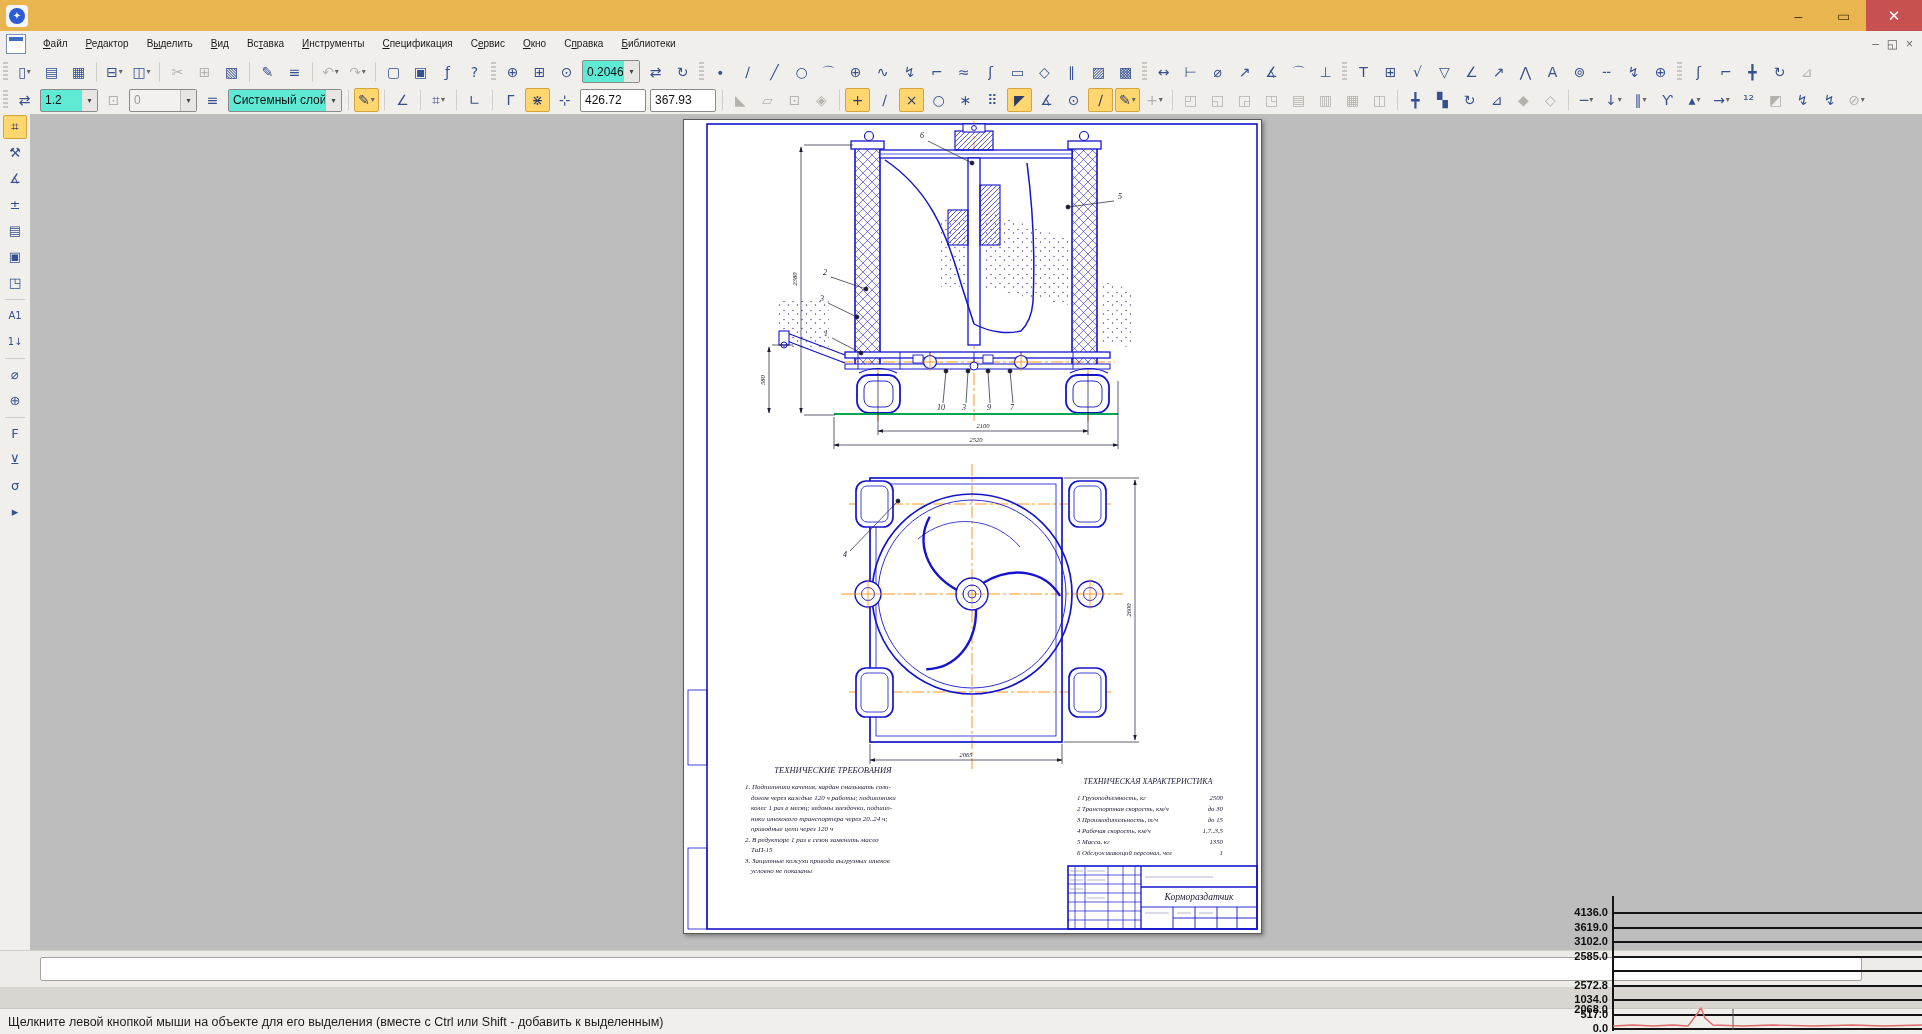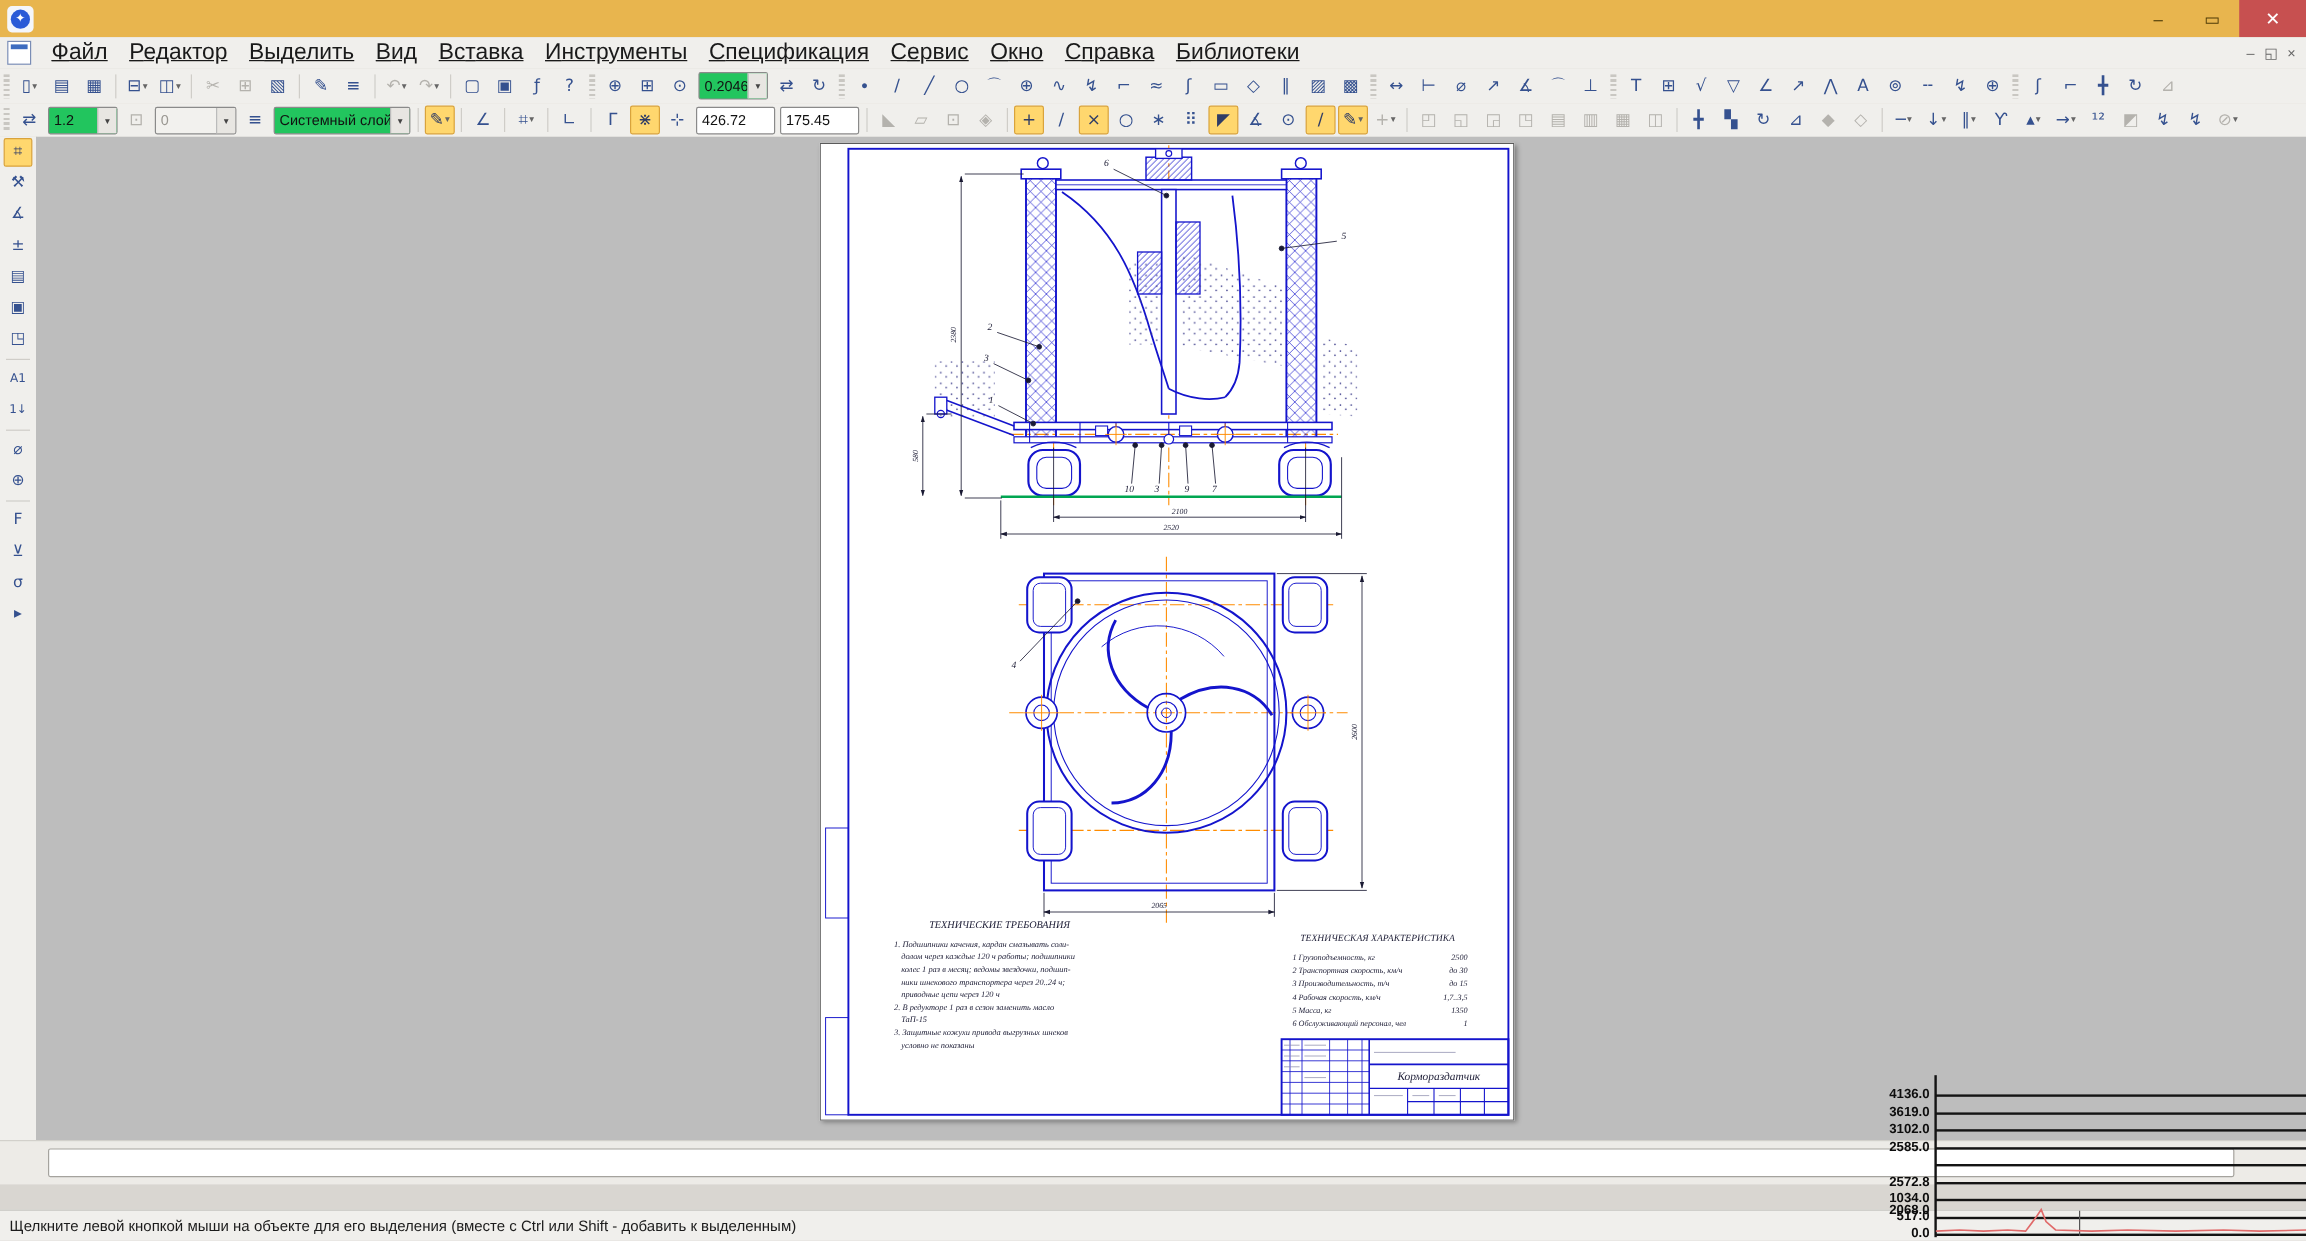--- a/index.html
+++ b/index.html
@@ -17,39 +17,39 @@
   .winbtns{position:absolute;right:0;top:0;height:31px;display:flex;}
   .wbtn{width:45px;height:31px;display:flex;align-items:center;justify-content:center;
         font-size:14px;color:#4c3a07;}
   .wbtn.close{width:56px;background:#c75050;color:#fff;font-size:15px;}
   
   #menubar{position:absolute;left:0;top:31px;width:1922px;height:26px;background:#f0efec;
            border-bottom:1px solid #dcdad5;display:flex;align-items:center;}
   #mdi-icon{width:18px;height:18px;margin:0 8px 0 6px;border:1px solid #7a8db5;background:#fff;
             position:relative;}
   #mdi-icon:before{content:"";position:absolute;left:2px;top:2px;right:2px;height:4px;background:#3d6cc0;}
-  .menu-item{padding:12px 9px;font-size:19px;color:#1a1a1a;height:26px;line-height:26px;cursor:default;text-decoration:underline;}
+  .menu-item{padding:12px 9px;font-size:10px;color:#1a1a1a;height:26px;line-height:26px;cursor:default;}
   .menu-item u{text-decoration:underline;}
   #mdi-ctrls{position:absolute;right:4px;top:31px;height:26px;display:flex;align-items:center;}
   #mdi-ctrls span{width:17px;text-align:center;color:#666;font-size:12px;}
   
   .toolbar{position:absolute;left:0;width:1922px;background:#f0efec;display:flex;align-items:center;
            border-bottom:1px solid #d9d7d2;overflow:hidden;}
   #toolbar1{top:57px;height:29px;}
   #toolbar2{top:86px;height:28px;}
   .tbtn{height:24px;min-width:25px;padding:0 1px;margin:0 1px;border:1px solid transparent;
         background:transparent;font-size:14px;line-height:22px;color:#35518f;border-radius:2px;
         display:flex;align-items:center;justify-content:center;font-family:"DejaVu Sans",sans-serif;}
   .tbtn.d{color:#b4b2ad;}
   .tbtn.a{background:#ffd76e;border-color:#d9a33c;color:#2f3c66;}
   .tbtn .dd{font-size:8px;margin-left:1px;color:#666;}
   .tb-sep{width:1px;height:20px;background:#cfcdc8;margin:0 4px;}
   .tb-grip{width:5px;height:20px;margin:0 3px;background:
      repeating-linear-gradient(to bottom,#c9c7c2 0 2px,transparent 2px 4px);}
-  .combo{height:21px;border:1px solid #8a8a8a;background:#22c55e;display:flex;align-items:center;
+  .combo{height:21px;border:1px solid #8a8a8a;background:#5eead4;display:flex;align-items:center;
          margin:0 2px;font-size:12px;border-radius:2px;}
   .combo .cval{flex:1;padding:0 4px;overflow:hidden;white-space:nowrap;color:#111;}
   .combo .carw{width:15px;height:100%;background:#e8e6e2;border-left:1px solid #bbb;
          display:flex;align-items:center;justify-content:center;font-size:8px;color:#444;}
   .combo.d{background:#f2f1ee;}
   .combo.d .cval{color:#9a9892;}
   .fld{height:21px;border:1px solid #8a8a8a;background:#fff;display:flex;align-items:center;
        padding:0 4px;font-size:12px;margin:0 2px;border-radius:2px;color:#111;}
   
   #leftpanel{position:absolute;left:0;top:114px;width:30px;height:836px;background:#f0efec;
@@ -214,21 +214,21 @@
     <button class="tbtn">∠</button>
     <span class="tb-sep"></span>
     <button class="tbtn">⌗<span class="dd">▾</span></button>
     <span class="tb-sep"></span>
     <button class="tbtn">∟</button>
     <span class="tb-sep"></span>
     <button class="tbtn">Γ</button>
     <button class="tbtn a">⋇</button>
     <button class="tbtn">⊹</button>
     <span class="fld" style="width: 56px;">426.72</span>
-    <span class="fld" style="width: 56px;">175.45</span>
+    <span class="fld" style="width: 56px;">367.93</span>
     <span class="tb-sep"></span>
     <button class="tbtn d">◣</button>
     <button class="tbtn d">▱</button>
     <button class="tbtn d">⊡</button>
     <button class="tbtn d">◈</button>
     <span class="tb-sep"></span>
     <button class="tbtn a">+</button>
     <button class="tbtn">∕</button>
     <button class="tbtn a">×</button>
     <button class="tbtn">○</button>

